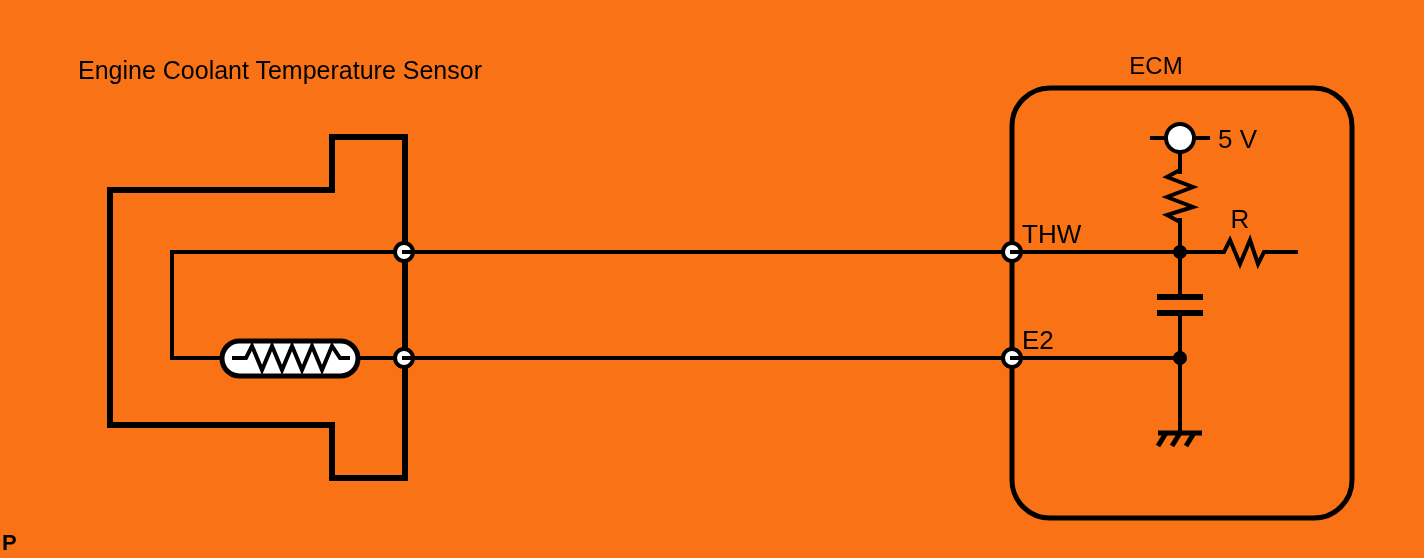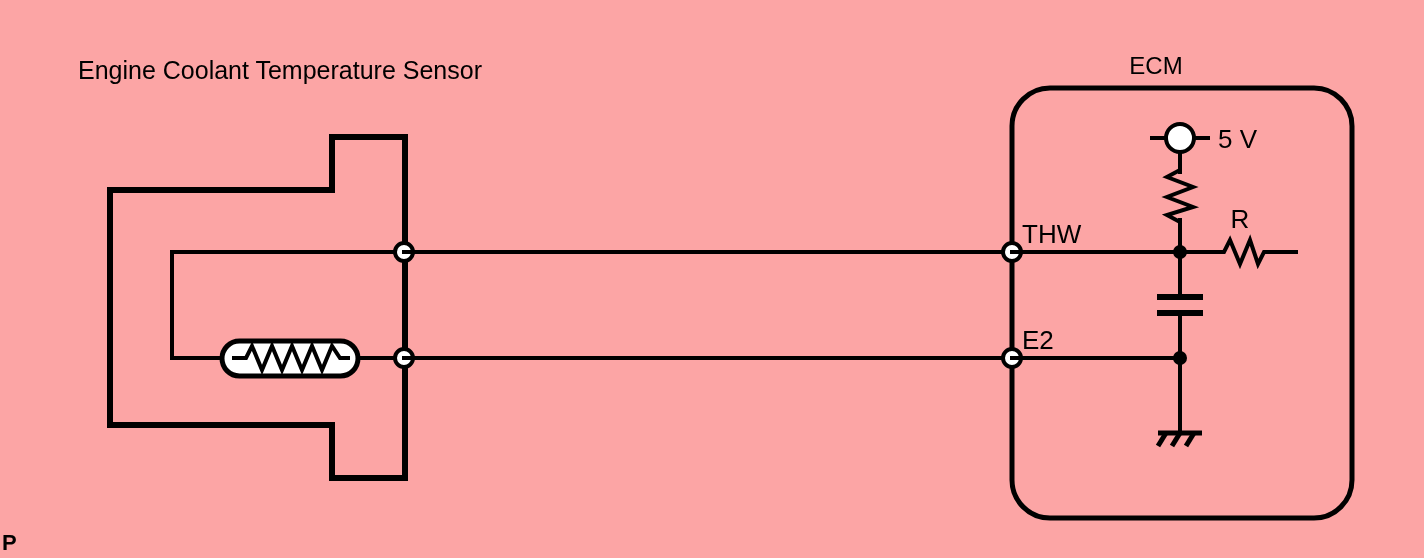--- a/index.html
+++ b/index.html
@@ -8,21 +8,21 @@
     padding: 0;
     background: #ffffff;
   }
   body {
     font-family: "Liberation Sans", sans-serif;
   }
   #canvas {
     position: relative;
     width: 1424px;
     height: 558px;
-    background: #fca5a5;
+    background: #f97316;
     overflow: hidden;
   }
   #diagram-svg {
     position: absolute;
     left: 0;
     top: 0;
     width: 1424px;
     height: 558px;
     display: block;
   }

